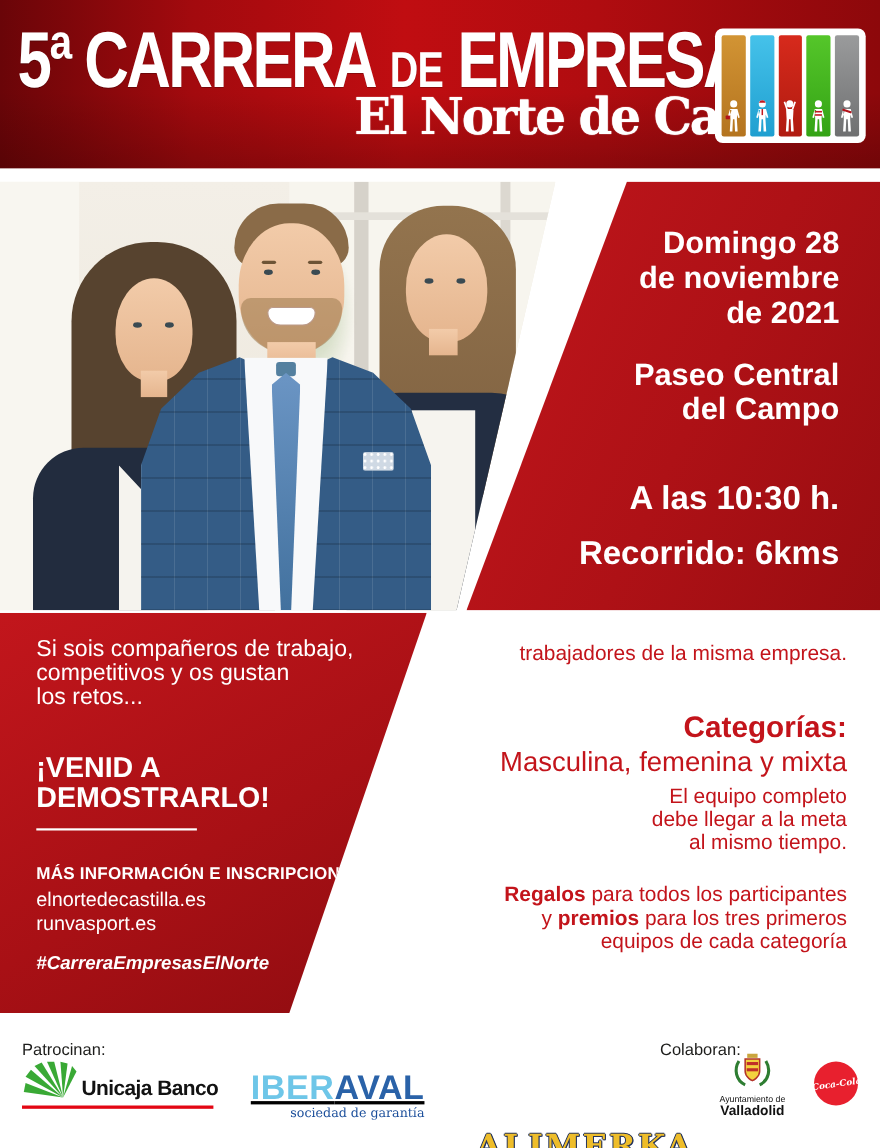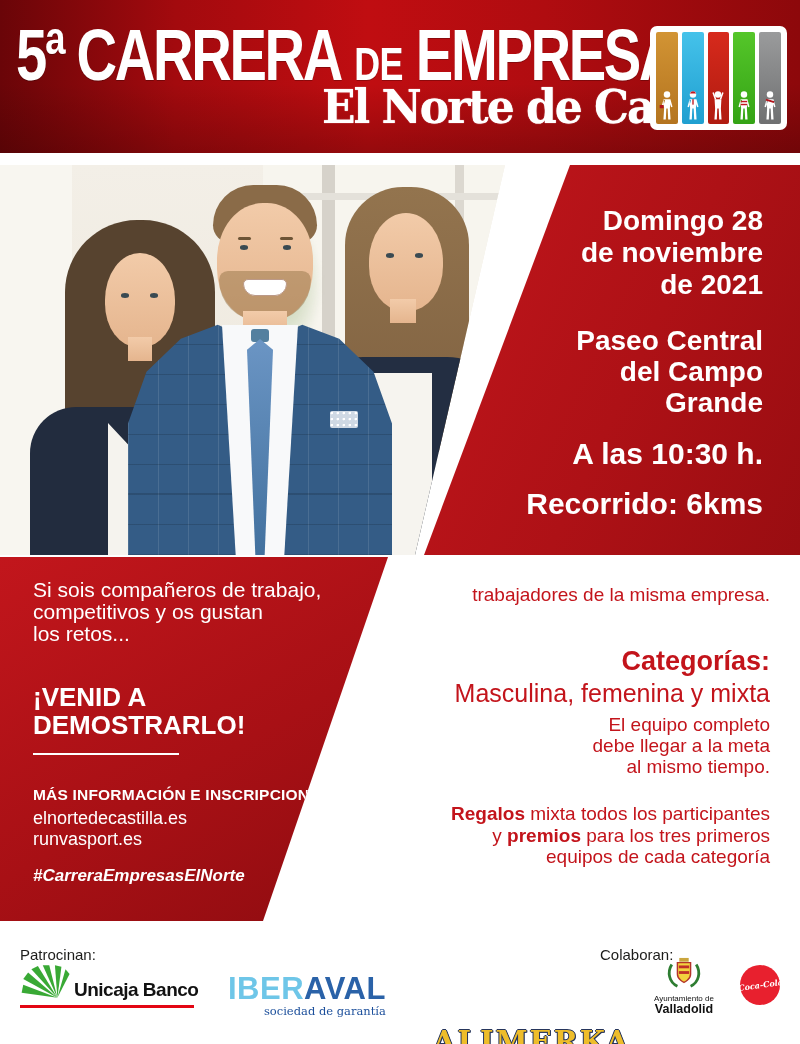--- a/index.html
+++ b/index.html
@@ -116,21 +116,21 @@
   
   .f-label{position:absolute;font-size:15px;color:#1d1d1b;}
   .lbl-spon{left:20px;top:946px;}
   .lbl-col{left:600px;top:946px;}
   .unicaja{position:absolute;left:20px;top:962px;width:176px;height:46px;}
   .unicaja svg{position:absolute;left:0;bottom:6px;}
   .unicaja-text{position:absolute;left:54px;bottom:7px;font-size:19px;font-weight:bold;color:#121212;
     letter-spacing:-.5px;white-space:nowrap;}
   .unicaja-line{position:absolute;left:0;bottom:0;width:174px;height:3px;background:#e30613;}
   .iberaval{position:absolute;left:228px;top:974px;text-align:right;}
-  .iberaval-word{font-size:31px;font-weight:bold;letter-spacing:.5px;line-height:30px;white-space:nowrap;}
+  .iberaval-word{font-size:31px;font-weight:bold;letter-spacing:.5px;line-height:30px;white-space:nowrap;text-decoration:underline;}
   .ib-a{color:#6ec6e8;}
   .ib-b{color:#2a62a8;}
   .iberaval-sub{font-family:"DejaVu Serif", serif;font-size:11.5px;color:#1c4f9b;margin-top:0px;}
   .alimerka{position:absolute;left:433px;top:981px;font-family:"DejaVu Serif", serif;font-weight:bold;
     font-size:29px;letter-spacing:2px;color:#eebd2a;white-space:nowrap;
     text-shadow:-1px 0 #26355c,1px 0 #26355c,0 -1px #26355c,0 1px #26355c,1px 1px #26355c;margin-top:44px;}
   .ayto{position:absolute;left:645px;top:957px;width:78px;text-align:center;color:#111;}
   .ayto-l1{font-size:8px;margin-top:1px;}
   .ayto-l2{font-size:12.5px;font-weight:bold;margin-top:-1px;}
   .cocacola{position:absolute;left:740px;top:965px;width:40px;height:40px;border-radius:50%;
@@ -229,21 +229,20 @@
 
   <div class="event-panel">
     <div class="ep ep-date">
       <div>Domingo 28</div>
       <div>de noviembre</div>
       <div>de 2021</div>
     </div>
     <div class="ep ep-loc">
       <div>Paseo Central</div>
       <div>del Campo</div>
-      <div>Grande</div>
     </div>
     <div class="ep ep-time">A las 10:30 h.</div>
     <div class="ep ep-dist">Recorrido: 6kms</div>
   </div>
 
   <div class="cta-panel">
     <div class="cp cp-intro">
       <div>Si sois compañeros de trabajo,</div>
       <div>competitivos y os gustan</div>
       <div>los retos...</div>
@@ -265,21 +264,21 @@
     <div>trabajadores de la misma empresa.</div>
   </div>
   <div class="det det-cat-label">Categorías:</div>
   <div class="det det-cat-value">Masculina, femenina y mixta</div>
   <div class="det det-finish">
     <div>El equipo completo</div>
     <div>debe llegar a la meta</div>
     <div>al mismo tiempo.</div>
   </div>
   <div class="det det-prizes">
-    <div><b>Regalos</b><span> mixta todos los participantes</span></div>
+    <div><b>Regalos</b><span> para todos los participantes</span></div>
     <div><span>y </span><b>premios</b><span> para los tres primeros</span></div>
     <div>equipos de cada categoría</div>
   </div>
 
   <div class="f-label lbl-spon">Patrocinan:</div>
   <div class="f-label lbl-col">Colaboran:</div>
 
   <div class="unicaja">
     <svg width="52" height="38" viewBox="0 0 64 44">
       <g fill="#39a935">

